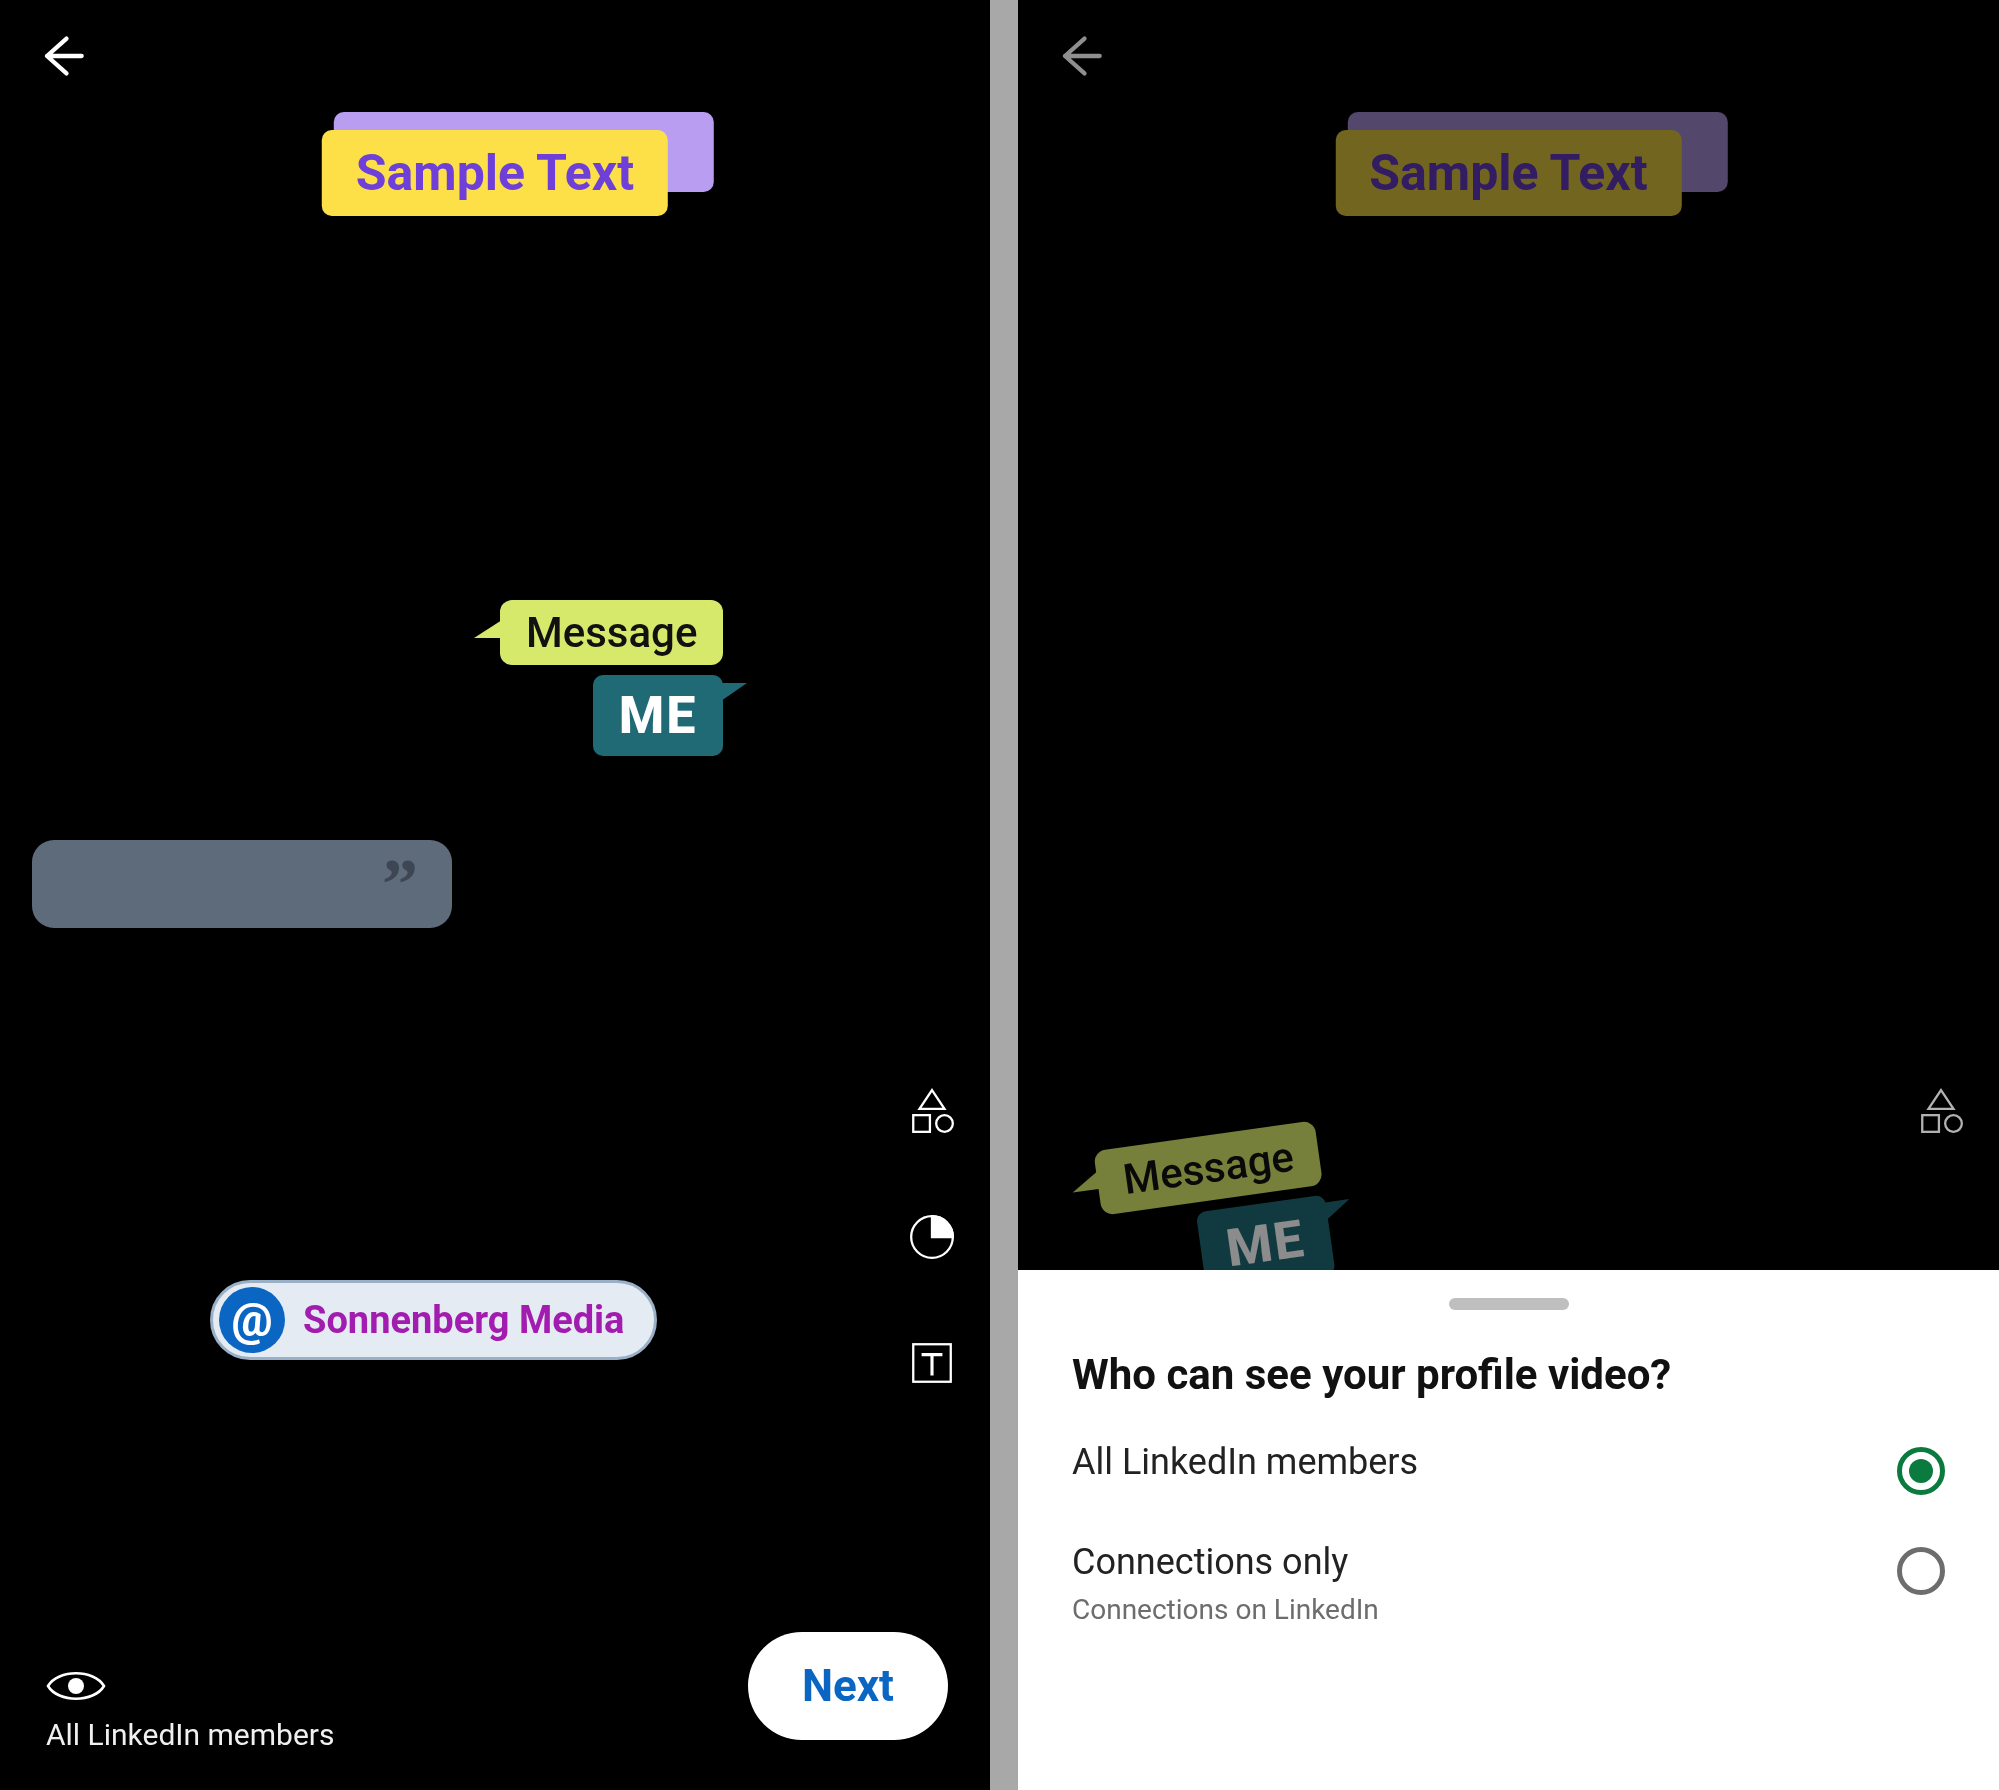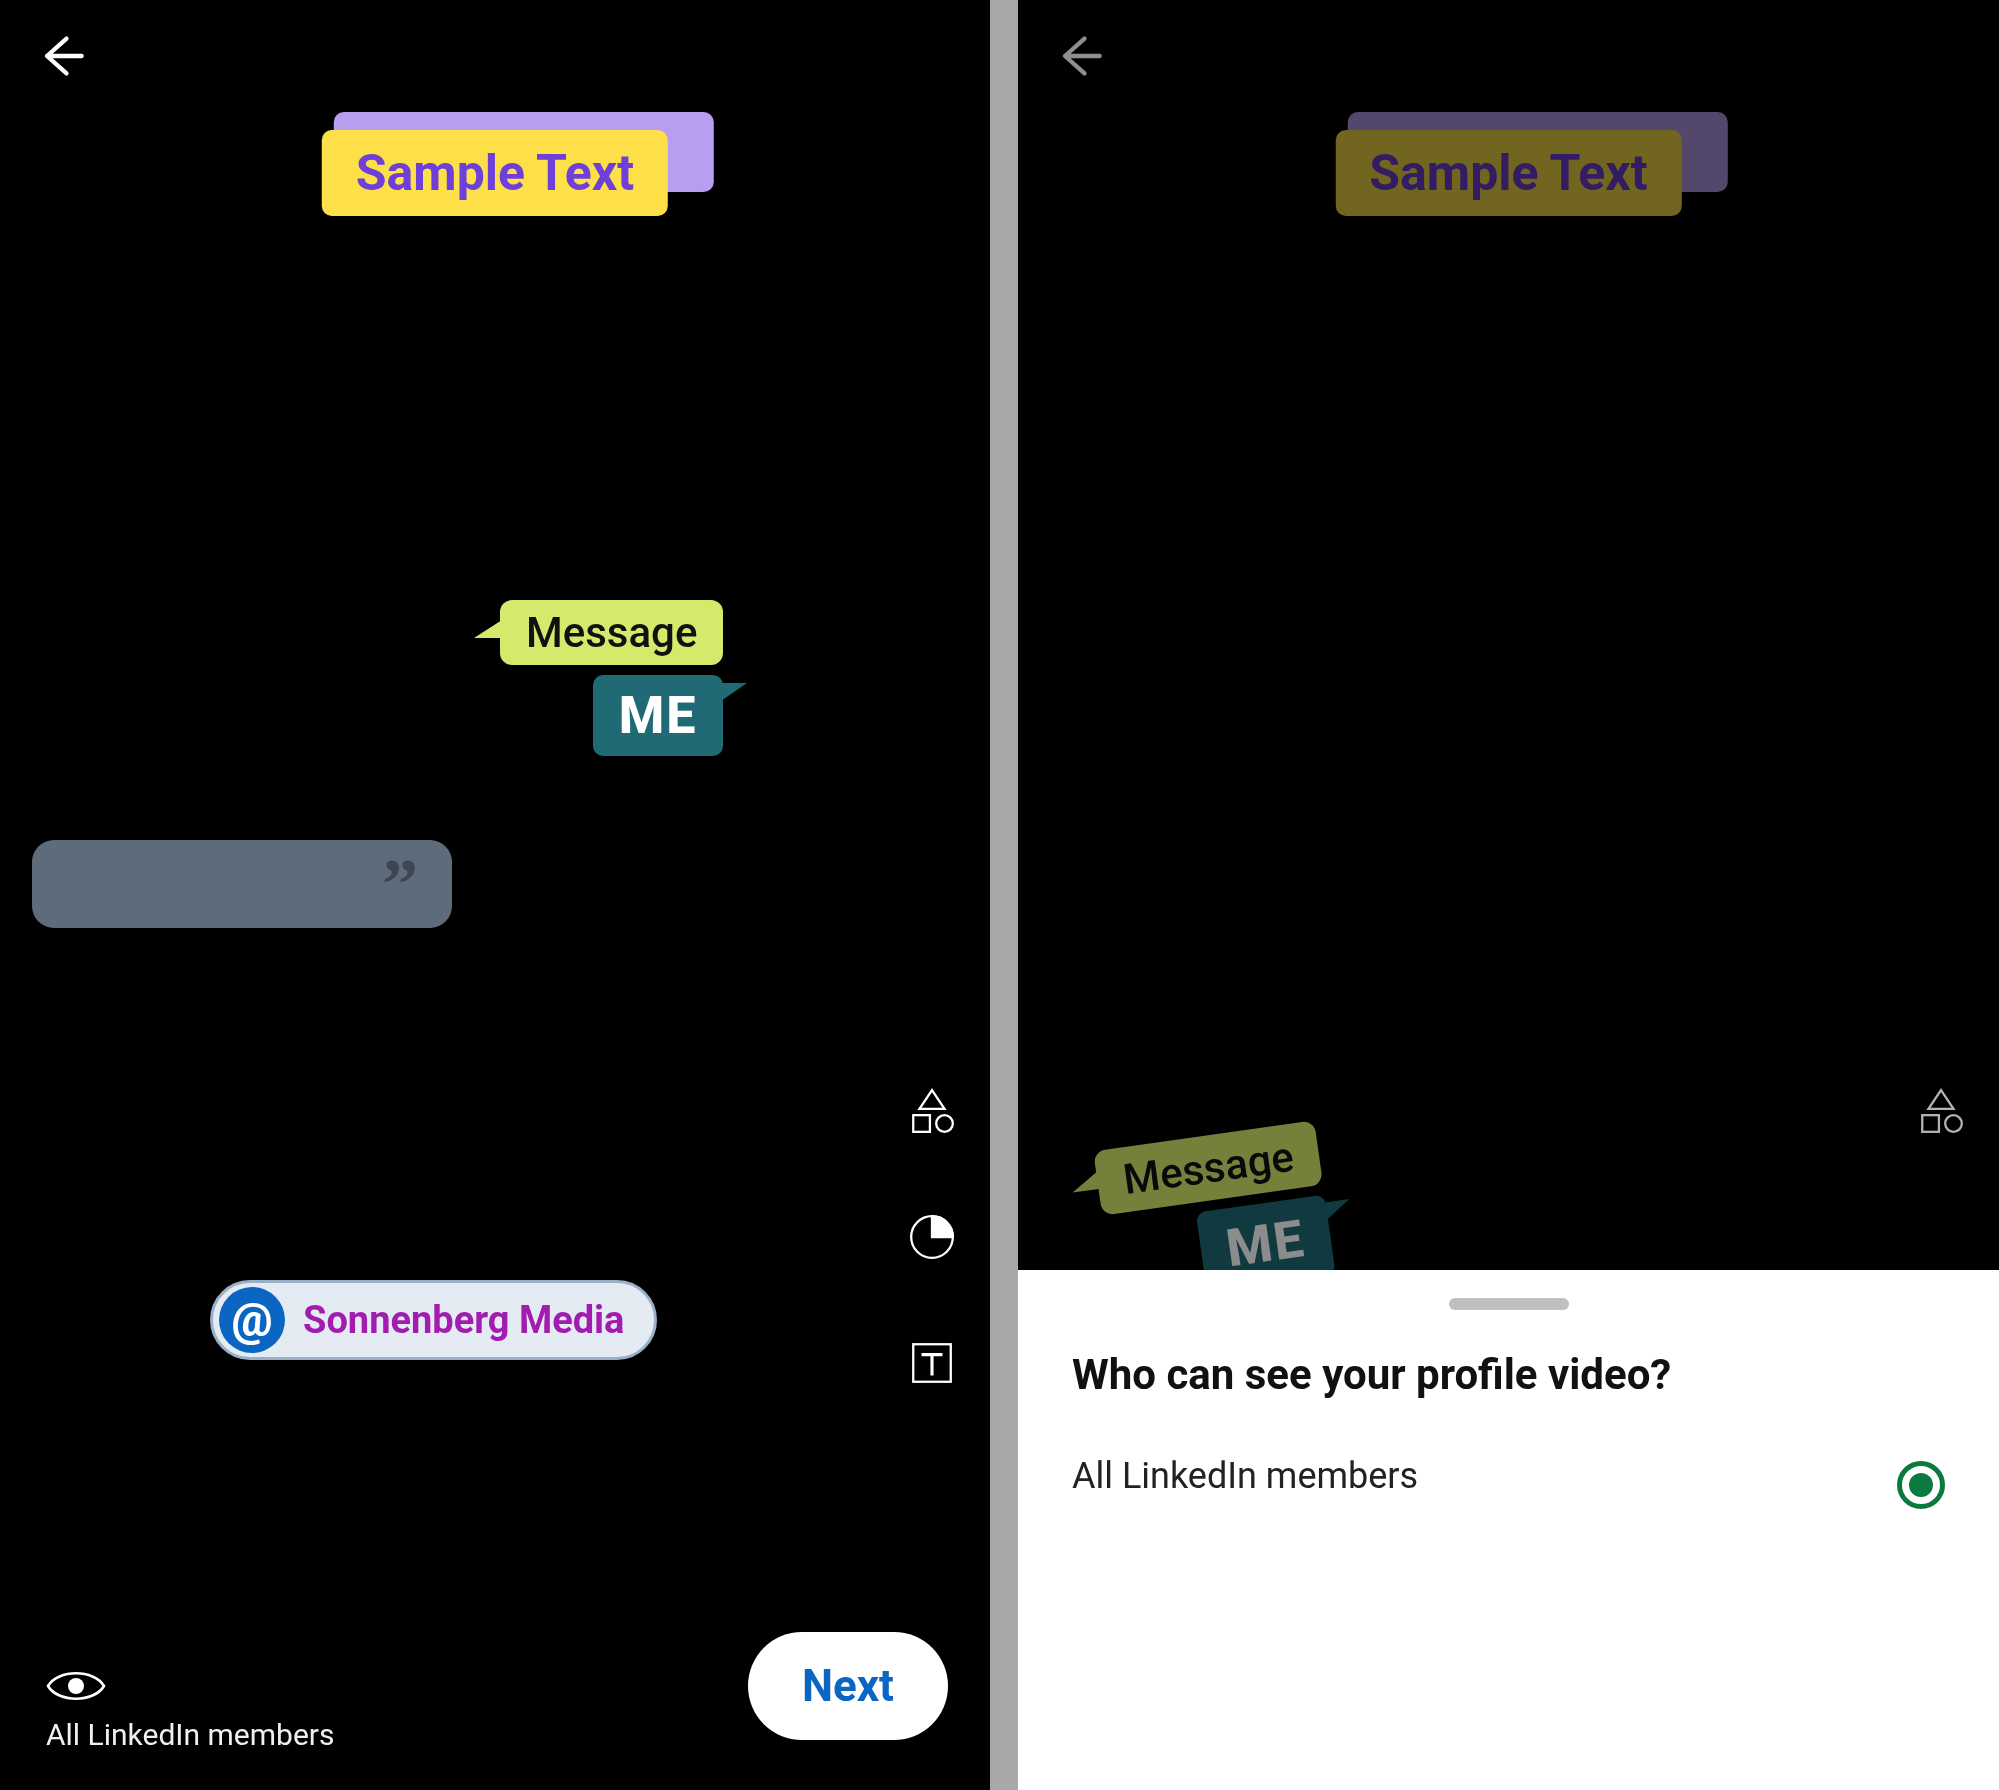--- a/index.html
+++ b/index.html
@@ -214,21 +214,21 @@
   .sheet-handle {
     width: 120px; height: 12px;
     background: #bfbfbf;
     border-radius: 10px;
     margin: 0 auto 40px auto;
   }
   .sheet-title {
     font-size: 42px;
     font-weight: 700;
     color: #111;
-    margin-bottom: 56px;
+    margin-bottom: 42px;
   }
   .opt {
     display: flex;
     align-items: flex-start;
     justify-content: space-between;
     gap: 30px;
     margin-bottom: 46px;
   }
   .opt-text { flex: 1; }
   .opt-label { font-size: 36px; color:#222; margin-bottom: 8px; }
@@ -368,15 +368,22 @@
     <div class="sheet-handle"></div>
     <div class="sheet-title">Who can see your profile video?</div>
 
     <div class="opt">
       <div class="opt-text">
         <div class="opt-label">All LinkedIn members</div>
       </div>
       <div class="radio selected"></div>
     </div>
 
+    <div class="opt">
+      <div class="opt-text">
+        <div class="opt-label">Connections only</div>
+        <div class="opt-desc">Connections on LinkedIn</div>
+      </div>
+      <div class="radio"></div>
+    </div>
   </div>
 
 </div>
 
 </body></html>

